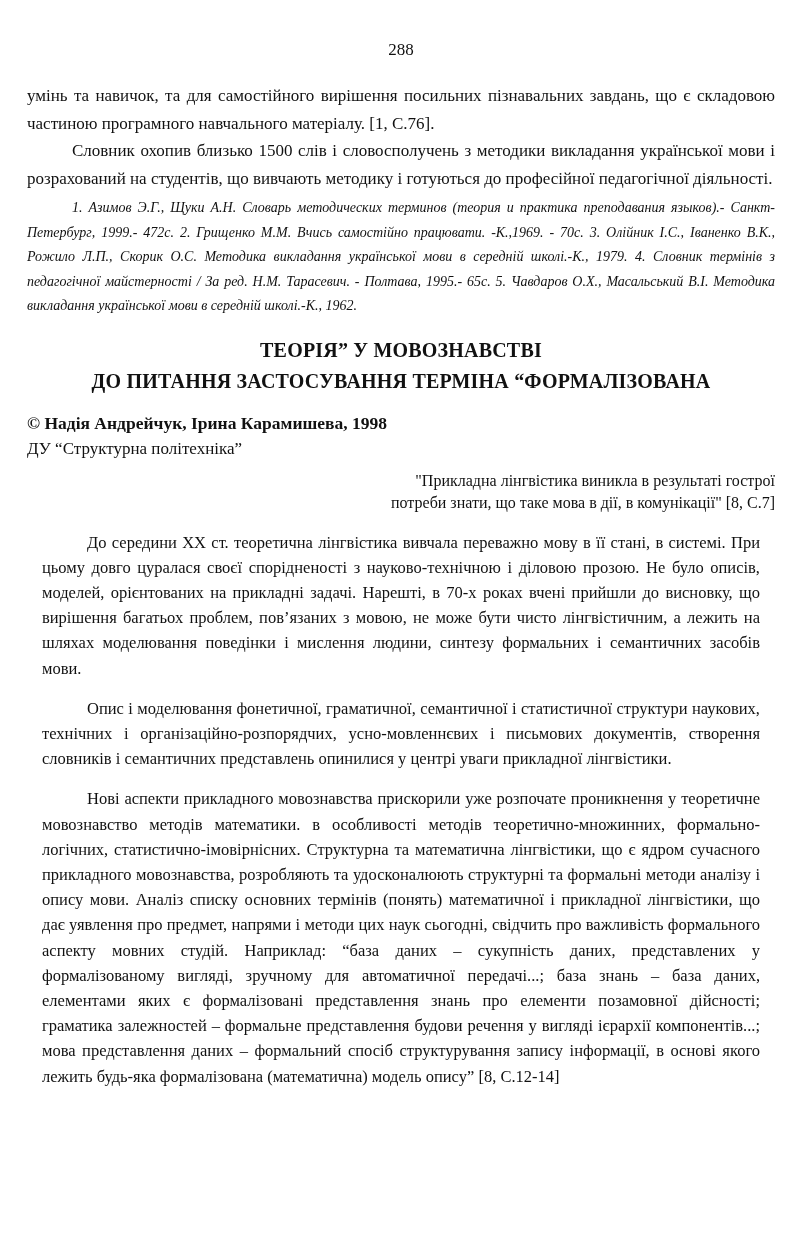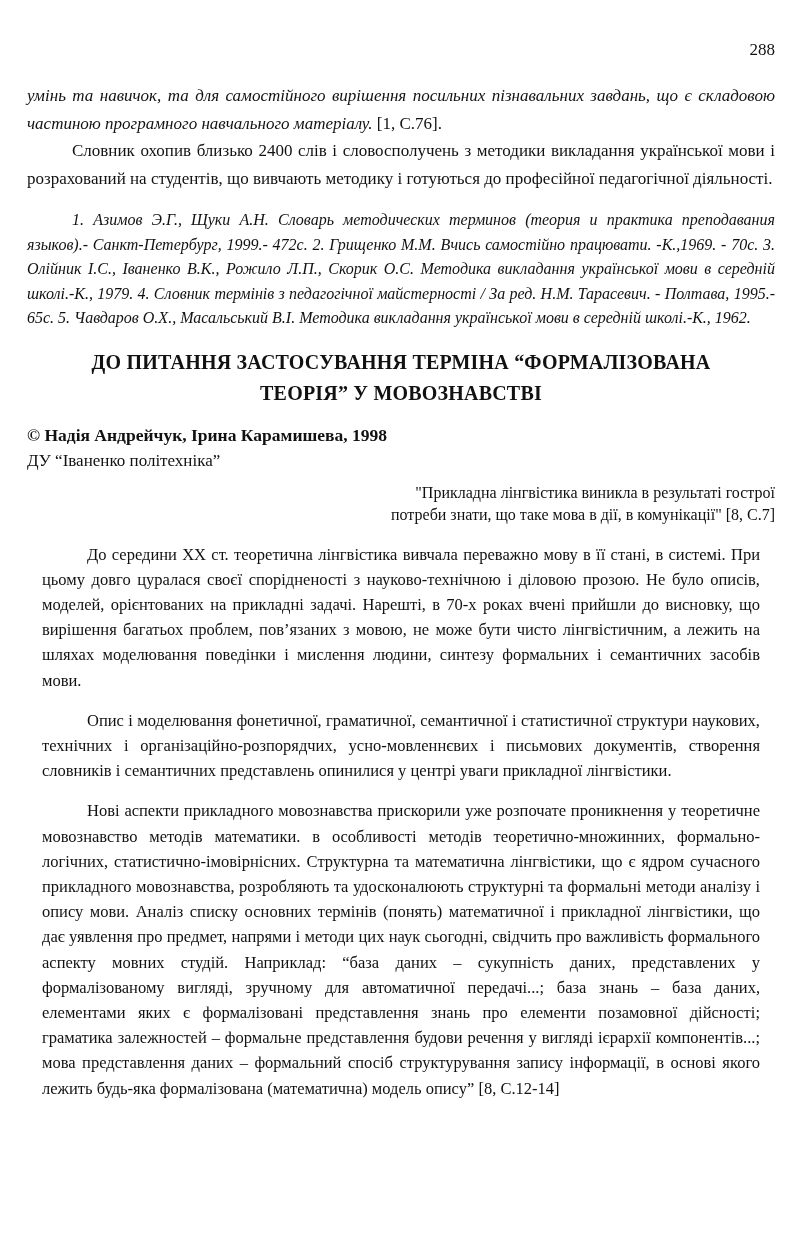--- a/index.html
+++ b/index.html
@@ -11,42 +11,42 @@
     font-family: "Liberation Serif", "DejaVu Serif", serif;
     overflow: hidden;
   }
   .page {
     box-sizing: border-box;
     width: 803px;
     height: 1240px;
     padding: 40px 28px 0 27px;
   }
   .page-number {
-    text-align: right;
+    text-align: center;
     font-size: 17px;
     line-height: 20px;
   }
   .cont-para {
     margin-top: 22px;
     font-size: 17px;
     line-height: 27.5px;
     text-align: justify;
   }
-  .cont-para .it-body { font-style: italic; }
+  .cont-para .it-body { }
   .body-para {
     font-size: 17px;
     line-height: 27.5px;
     text-align: justify;
     text-indent: 45px;
     margin: 0;
   }
   .refs {
-    margin-top: 16px;
+    margin-top: 4px;
     font-style: italic;
-    font-size: 16px;
+    font-size: 14px;
     line-height: 24.5px;
     text-align: justify;
     text-indent: 45px;
   }
   .title {
     margin-top: 16px;
     font-weight: bold;
     text-align: center;
     font-size: 20px;
     line-height: 31px;
@@ -84,32 +84,32 @@
 <body>
 
 <div class="page">
 
   <div class="page-number">288</div>
 
   <div class="cont-para">
     <span class="it-body">умінь та навичок, та для самостійного вирішення посильних пізнавальних завдань, що є складовою частиною програмного навчального матеріалу.</span><span> [1, С.76].</span>
   </div>
 
-  <p class="body-para">Словник охопив близько 2400 слів і словосполучень з методики викладання української мови і розрахований на студентів, що вивчають методику і готуються до професійної педагогічної діяльності.</p>
+  <p class="body-para">Словник охопив близько 1500 слів і словосполучень з методики викладання української мови і розрахований на студентів, що вивчають методику і готуються до професійної педагогічної діяльності.</p>
 
   <div class="refs">1. Азимов Э.Г., Щуки А.Н. Словарь методических терминов (теория и практика преподавания языков).- Санкт-Петербург, 1999.- 472с. 2. Грищенко М.М. Вчись самостійно працювати. -К.,1969. - 70с. 3. Олійник І.С., Іваненко В.К., Рожило Л.П., Скорик О.С. Методика викладання української мови в середній школі.-К., 1979. 4. Словник термінів з педагогічної майстерності / За ред. Н.М. Тарасевич. - Полтава, 1995.- 65с. 5. Чавдаров О.Х., Масальський В.І. Методика викладання української мови в середній школі.-К., 1962.</div>
 
   <div class="title">
+    <div>ТЕОРІЯ” У МОВОЗНАВСТВІ</div>
     <div>ДО ПИТАННЯ ЗАСТОСУВАННЯ ТЕРМІНА “ФОРМАЛІЗОВАНА</div>
-    <div>ТЕОРІЯ” У МОВОЗНАВСТВІ</div>
   </div>
 
   <div class="copyright">© Надія Андрейчук, Ірина Карамишева, 1998</div>
 
-  <div class="affiliation">ДУ “Іваненко політехніка”</div>
+  <div class="affiliation">ДУ “Структурна політехніка”</div>
 
   <div class="epigraph">"Прикладна лінгвістика виникла в результаті гострої потреби знати, що таке мова в дії, в комунікації" [8, С.7]</div>
 
   <div class="article-body">
     <p class="apara">До середини ХХ ст. теоретична лінгвістика вивчала переважно мову в її стані, в системі. При цьому довго цуралася своєї спорідненості з науково-технічною і діловою прозою. Не було описів, моделей, орієнтованих на прикладні задачі. Нарешті, в 70-х роках вчені прийшли до висновку, що вирішення багатьох проблем, пов’язаних з мовою, не може бути чисто лінгвістичним, а лежить на шляхах моделювання поведінки і мислення людини, синтезу формальних і семантичних засобів мови.</p>
     <p class="apara">Опис і моделювання фонетичної, граматичної, семантичної і статистичної структури наукових, технічних і організаційно-розпорядчих, усно-мовленнєвих і письмових документів, створення словників і семантичних представлень опинилися у центрі уваги прикладної лінгвістики.</p>
     <p class="apara"><span>Нові аспекти прикладного мовознавства прискорили уже розпочате проникнення у теоретичне мовознавство методів математики. в особливості методів теоретично-множинних, формально-логічних, статистично-імовірнісних. Структурна та математична лінгвістики, що є ядром сучасного прикладного мовознавства, розробляють та удосконалюють структурні та формальні методи аналізу і опису мови. Аналіз списку основних термінів (понять) математичної і прикладної лінгвістики, що дає уявлення про предмет, напрями і методи цих наук сьогодні, свідчить про важливість формального аспекту мовних студій. Наприклад: “база даних – сукупність даних, представлених у </span><span class="it">формалізованому</span><span> вигляді, зручному для автоматичної передачі...; база знань – база даних, елементами яких є </span><span class="it">формалізовані</span><span> представлення знань про елементи позамовної дійсності; граматика залежностей – </span><span class="it">формальне</span><span> представлення будови речення у вигляді ієрархії компонентів...; мова представлення даних – </span><span class="it">формальний</span><span> спосіб структурування запису інформації, в основі якого лежить будь-яка </span><span class="it">формалізована</span><span> (математична) модель опису” [8, С.12-14]</span></p>
   </div>
 
 </div>

